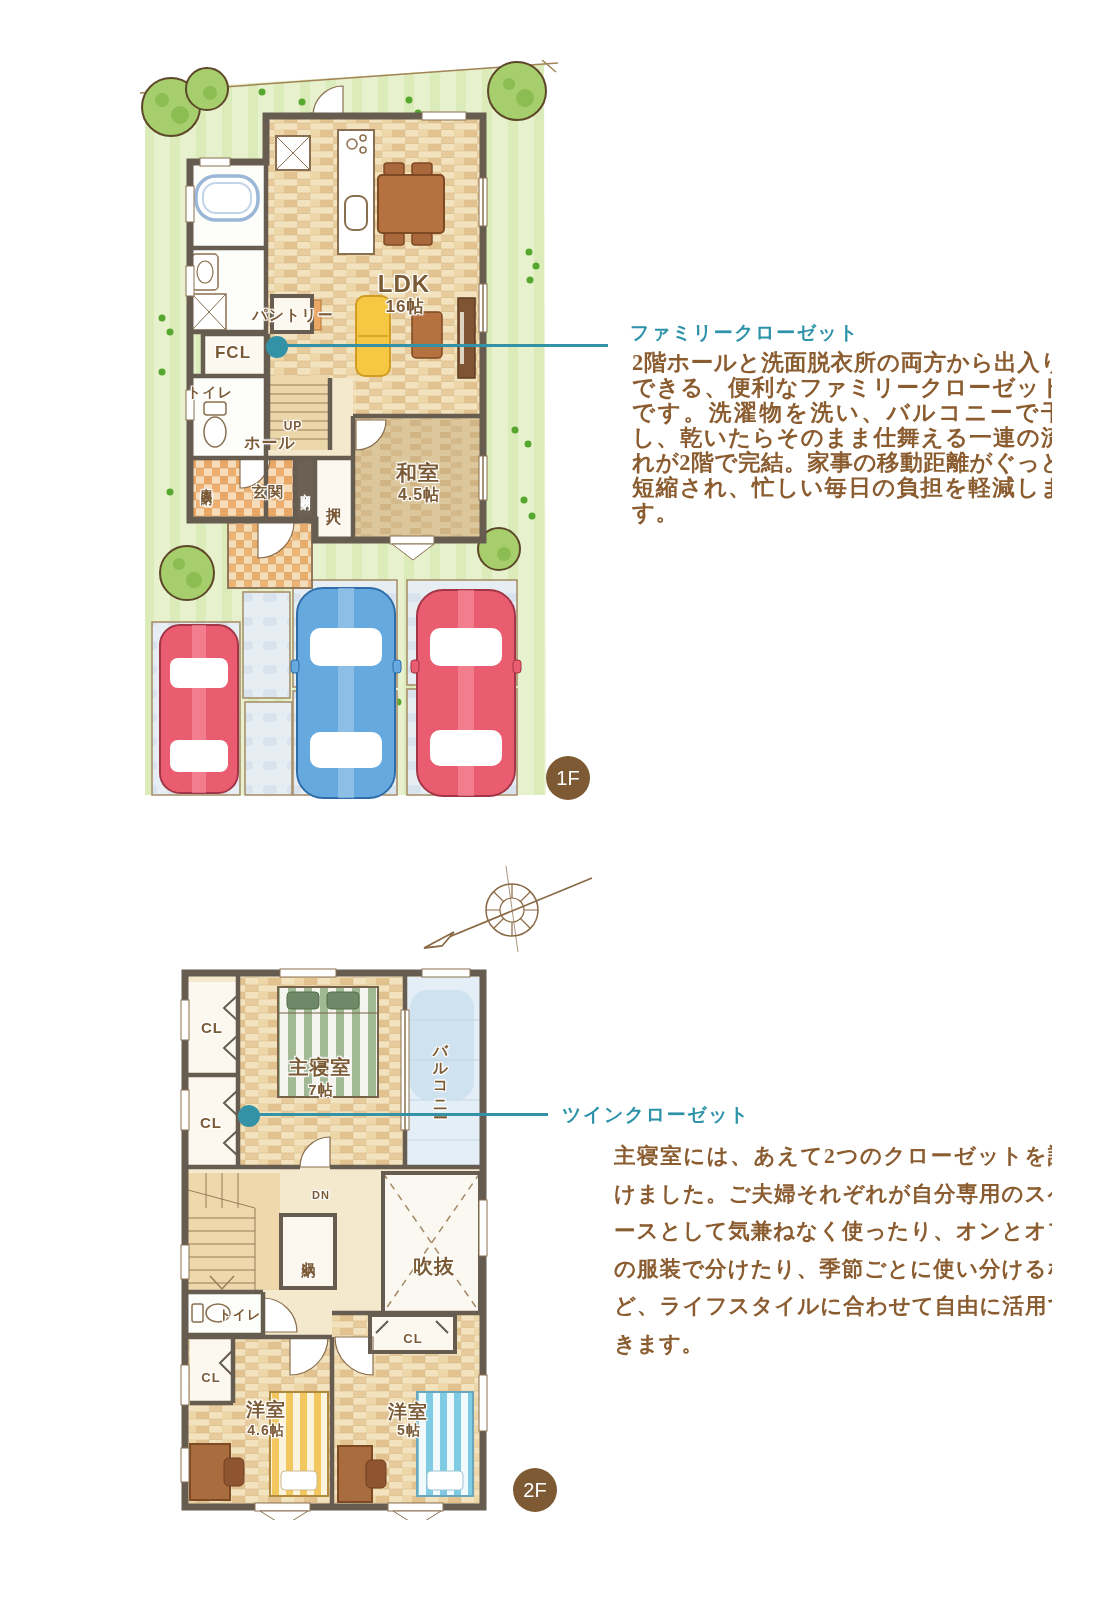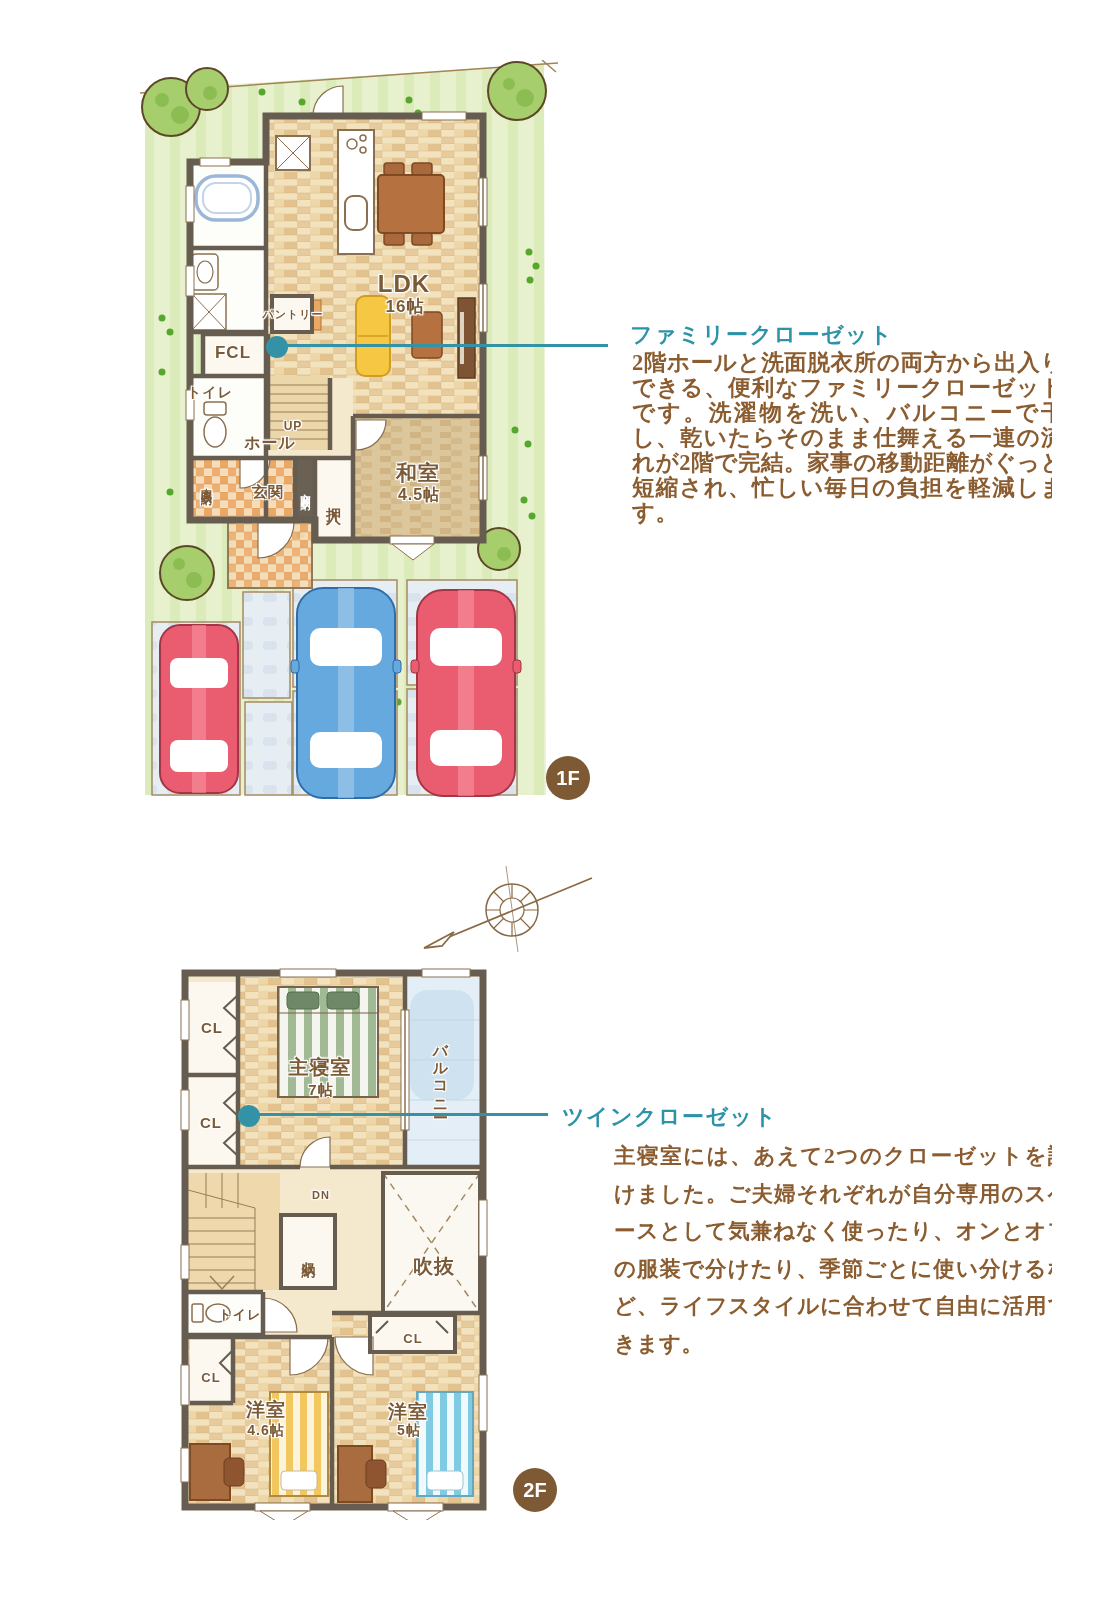--- a/index.html
+++ b/index.html
@@ -7,25 +7,25 @@
         font-family:"Liberation Sans",sans-serif;}
   .abs{position:absolute;}
   
   .rl{position:absolute;transform:translate(-50%,-50%);color:#7b5a36;font-weight:700;
       white-space:nowrap;letter-spacing:1px;line-height:1;
       text-shadow:0 0 3px #fff,0 0 3px #fff,1px 1px 0 #fff,-1px -1px 0 #fff,1px -1px 0 #fff,-1px 1px 0 #fff;}
   .rl.v{writing-mode:vertical-rl;text-orientation:upright;letter-spacing:2px;}
   .rl.onwall{color:#fff;text-shadow:none;}
   
   .badge{position:absolute;width:44px;height:44px;border-radius:50%;background:#7d5a33;color:#fff;
-         display:flex;align-items:center;justify-content:center;font-size:20px;font-weight:700;}
+         display:flex;align-items:center;justify-content:center;font-size:20px;font-weight:400;}
   
   .call-dot{position:absolute;width:22px;height:22px;border-radius:50%;background:#3492a6;}
   .call-line{position:absolute;height:3px;background:#3492a6;}
-  .ann-title{position:absolute;color:#2e93a8;font-size:22px;font-weight:700;letter-spacing:1.5px;line-height:1.2;}
+  .ann-title{position:absolute;color:#2e93a8;font-size:19px;font-weight:700;letter-spacing:1.5px;line-height:1.2;}
   .ann-body{position:absolute;color:#8a5c2f;font-weight:700;letter-spacing:0.5px;
             font-family:"Liberation Serif",serif;text-align:justify;}
   .ann-body.b1{font-size:22.5px;line-height:25px;width:432px;}
   .ann-body.b2{font-size:21.5px;line-height:37.5px;width:456px;margin-left:36px;}
   svg .wallx{fill:none;stroke:#665c50;stroke-width:7;stroke-linejoin:miter;}
   svg .walli{fill:none;stroke:#665c50;stroke-width:4.5;}
   svg .wallbox{fill:none;stroke:#665c50;stroke-width:4;}
   svg .thin{stroke:#8a7050;stroke-width:1.5;fill:none;}
   svg .door{fill:#fff;stroke:#8a7050;stroke-width:1.2;}
   svg .win{fill:#fff;stroke:#8a7050;stroke-width:1;}
@@ -360,21 +360,21 @@
         <rect class="win" x="319" y="425" width="8" height="56"></rect>
       <rect class="win" x="95" y="553" width="55" height="8"></rect>
         <rect class="win" x="228" y="553" width="55" height="8"></rect>
       <polygon points="100,561 148,561 124,576" class="win"></polygon>
       <polygon points="233,561 281,561 257,576" class="win"></polygon>
     </g>
   </svg>
 
   <div class="rl" style="left:404px;top:284px;font-size:24px">LDK</div>
   <div class="rl" style="left:405px;top:306px;font-size:17px">16帖</div>
-  <div class="rl" style="left:293px;top:314px;font-size:11px">パントリー</div>
+  <div class="rl" style="left:293px;top:314px;font-size:15px">パントリー</div>
   <div class="rl" style="left:233px;top:352px;font-size:17px">FCL</div>
   <div class="rl" style="left:210px;top:392px;font-size:14px">トイレ</div>
   <div class="rl" style="left:293px;top:426px;font-size:12px">UP</div>
   <div class="rl" style="left:270px;top:443px;font-size:16px">ホール</div>
   <div class="rl" style="left:268px;top:491px;font-size:15px">玄関</div>
   <div class="rl v onwall" style="left:305px;top:490px;font-size:10px">玄関収納</div>
   <div class="rl v" style="left:206px;top:483px;font-size:11px">土間収納</div>
   <div class="rl v" style="left:334px;top:497px;font-size:15px">押入</div>
   <div class="rl" style="left:418px;top:472px;font-size:21px">和室</div>
   <div class="rl" style="left:419px;top:495px;font-size:16px">4.5帖</div>

